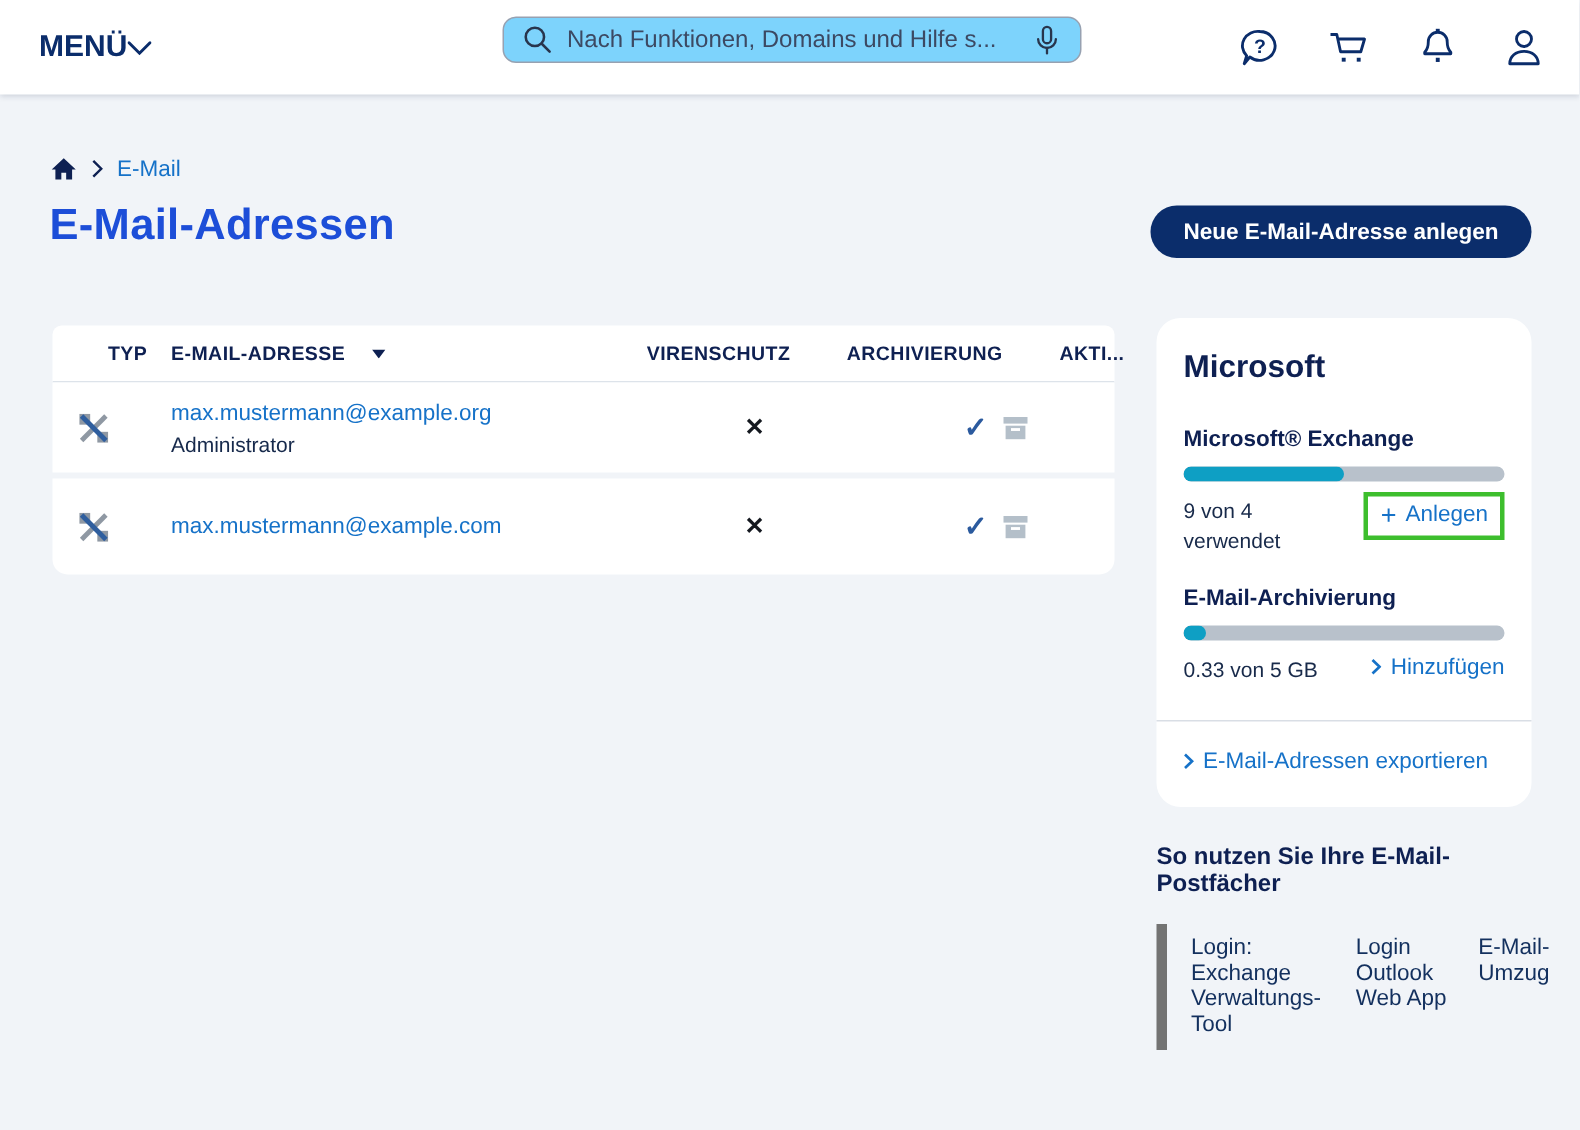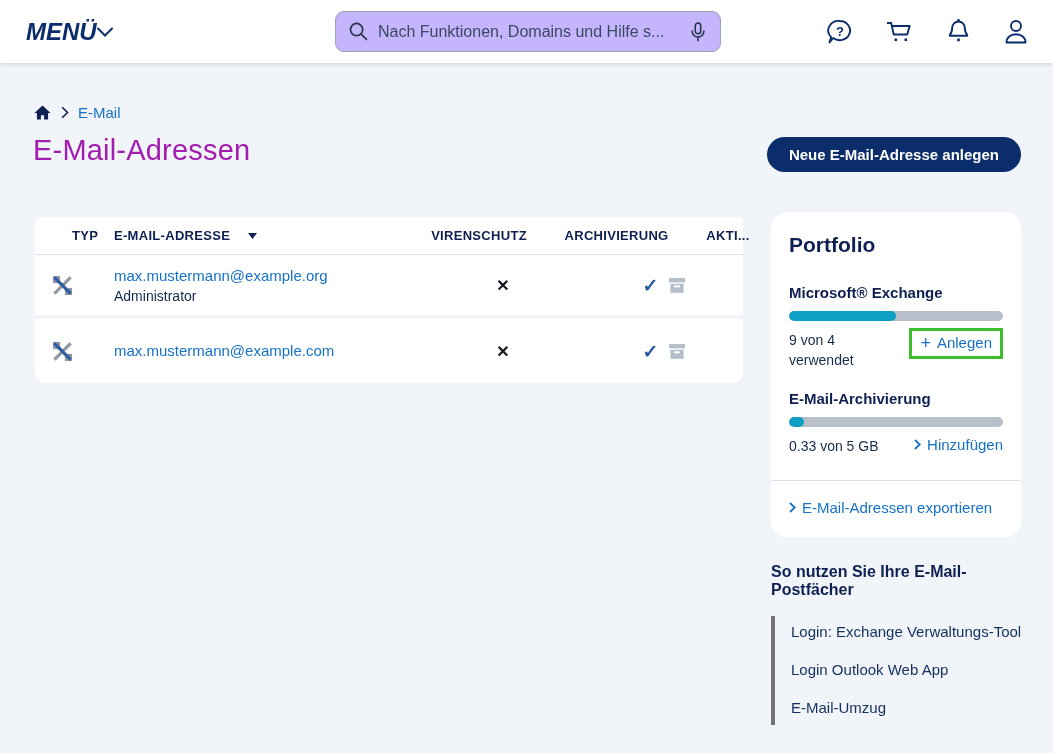--- a/index.html
+++ b/index.html
@@ -16,46 +16,46 @@
     position:absolute; top:0; left:0; width:1053px; height:63px;
     background:#ffffff; display:flex; align-items:center;
     box-shadow:0 1px 4px rgba(20,40,80,.18); z-index:5;
   }
   .logo {
     margin-left:30px; font-size:27px; font-weight:700;
     letter-spacing:6px; color:#0b2d6b; cursor:pointer; user-select:none;
   }
   .menu-btn {
     margin-left:26px; display:flex; align-items:center; gap:0;
-    font-size:24px; font-weight:600; color:#0b2d6b; cursor:pointer;font-style:italic;
+    font-size:20px; font-weight:600; color:#0b2d6b; cursor:pointer;
   }
   .search-box {
-    position:absolute; left:335px; top:11px; width:386px; height:41px;
-    border:1px solid #97a1b1; border-radius:9px; background:#c4b5fd;
+    position:absolute; left:335px; top:11px; width:386px; height:31px;
+    border:1px solid #97a1b1; border-radius:9px; background:#7dd3fc;
     display:flex; align-items:center; padding:0 12px; gap:9px;
   }
   .search-box input {
     flex:1; border:none; outline:none; font-size:16px;
     font-family:"Liberation Sans", sans-serif; color:#3c4963; background:transparent;
   }
   .search-box input::placeholder { color:#3c4963; opacity:1; }
   .top-icons {
     position:absolute; right:23px; top:0; height:63px;
     display:flex; align-items:center; gap:29px;
   }
   .ticon { color:#0b2d6b; cursor:pointer; display:flex; }
   
   .breadcrumb {
     position:absolute; left:33px; top:104px;
     display:flex; align-items:center; gap:9px; font-size:15px;
   }
   .breadcrumb a { color:#1672c8; text-decoration:none; cursor:pointer; }
   .page-title {
     position:absolute; left:33px; top:134px;
-    font-size:29px; font-weight:400; color:#a21caf; letter-spacing:.2px;
+    font-size:29px; font-weight:700; color:#1d4ed8; letter-spacing:.2px;
   }
   .primary-btn {
     position:absolute; right:32px; top:137px; height:35px;
     background:#0b2d6b; color:#ffffff; border:none; border-radius:18px;
     font-family:"Liberation Sans", sans-serif;
     font-size:15px; font-weight:700; padding:0 22px; cursor:pointer;
   }
   
   .table { position:absolute; left:35px; top:217px; width:708px; }
   .tgrid {
@@ -105,22 +105,22 @@
   .highlight-box {
     display:inline-block; border:3px solid #3dbe2d; padding:3px 8px; margin-top:-2px;
   }
   .plus { font-size:18px; font-weight:400; line-height:14px; }
   .card-divider { height:1px; background:#d9dee5; margin:24px -18px 0 -18px; }
   .export-row { margin-top:18px; }
   
   .help { position:absolute; left:771px; top:563px; width:262px; }
   .help-title { font-size:16px; font-weight:700; color:#0e2052; }
   .help-links {
-    margin-top:17px; border-left:4px solid #737373; padding:7px 0 9px 16px;
-    display:flex; flex-direction:column; gap:21px;
+    margin-top:17px; border-left:7px solid #737373; padding:7px 0 9px 16px;
+    display:flex; gap:21px;
   }
   .help-links a { font-size:15px; color:#13305e; text-decoration:none; cursor:pointer; }
   svg { display:block; }
 </style>
 </head>
 <body>
 
 <div class="topbar">
   <div class="menu-btn">
     <span>MENÜ</span>
@@ -276,21 +276,21 @@
       <span class="kebab">
           <span></span>
           <span></span>
           <span></span>
         </span>
     </div>
   </div>
 </div>
 
 <div class="card">
-  <div class="card-title">Portfolio</div>
+  <div class="card-title">Microsoft</div>
 
   <div style="margin-top:27px;">
     <div class="sec-name">Microsoft® Exchange</div>
     <div class="pbar">
       <div class="pfill" style="width: 50%;"></div>
     </div>
     <div class="usage-row">
       <div class="usage">
         <div>9 von 4</div>
         <div>verwendet</div>

